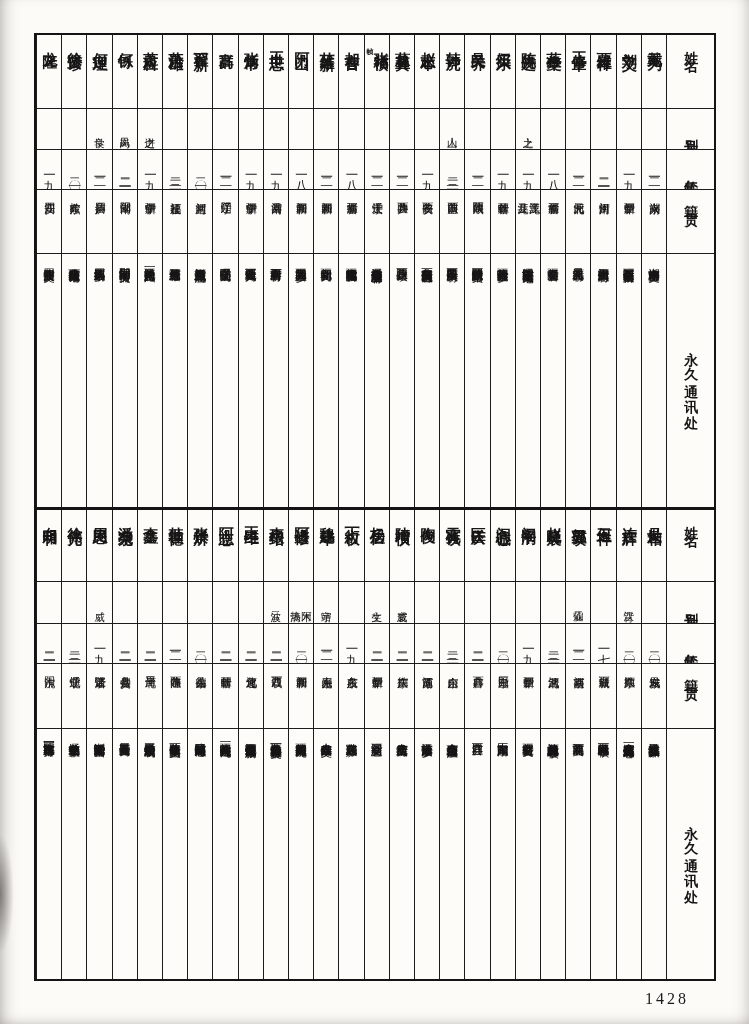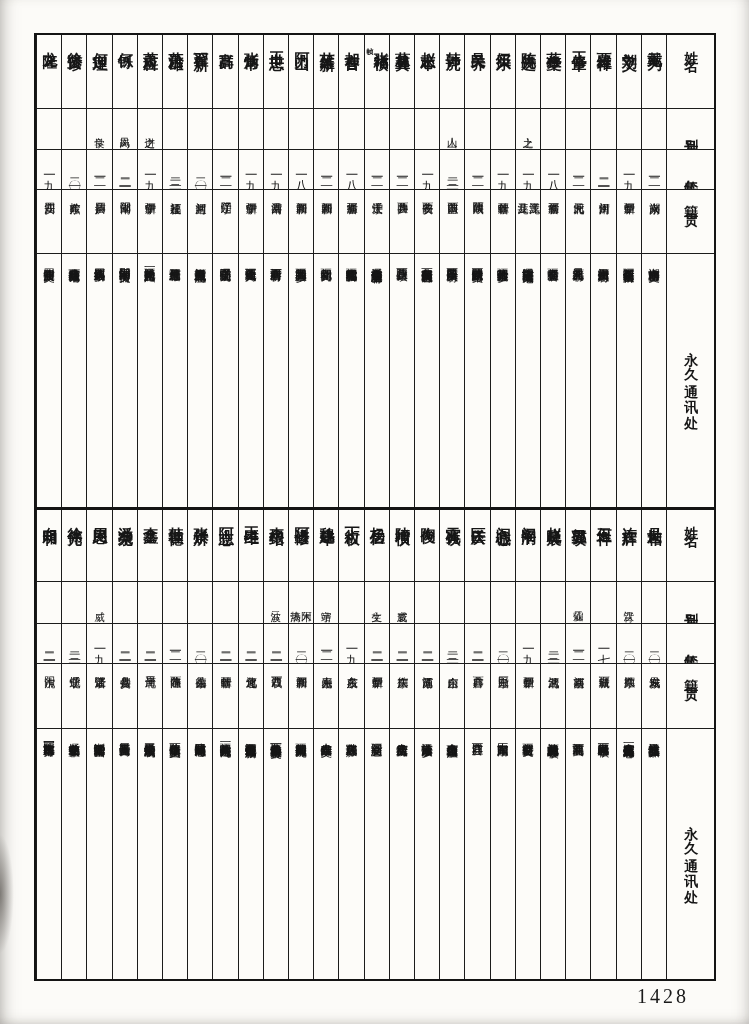--- a/index.html
+++ b/index.html
@@ -71,21 +71,21 @@
   .header-col .vtxt { font-size:14px; font-weight:bold; }
   .h-name .vtxt   { letter-spacing:.55em; }
   .h-alias .vtxt  { letter-spacing:.05em; }
   .h-age .vtxt    { letter-spacing:.05em; }
   .h-origin .vtxt { letter-spacing:.55em; }
   .h-addr .vtxt   { letter-spacing:1.15em; }
   .h-addr { align-items:center; padding-top:0; }
 
   .page-number {
     position:absolute; right:60px; bottom:16px;
-    font-size:20px; letter-spacing:3px; color:#1a1a1a;
+    font-size:16px; letter-spacing:3px; color:#1a1a1a;
     font-family:"Liberation Serif", "DejaVu Serif", serif;
   }
 </style>
 </head>
 <body>
 
 <div class="page">
   <div class="smudge"></div>
 
   <div class="dir-table t-top">

